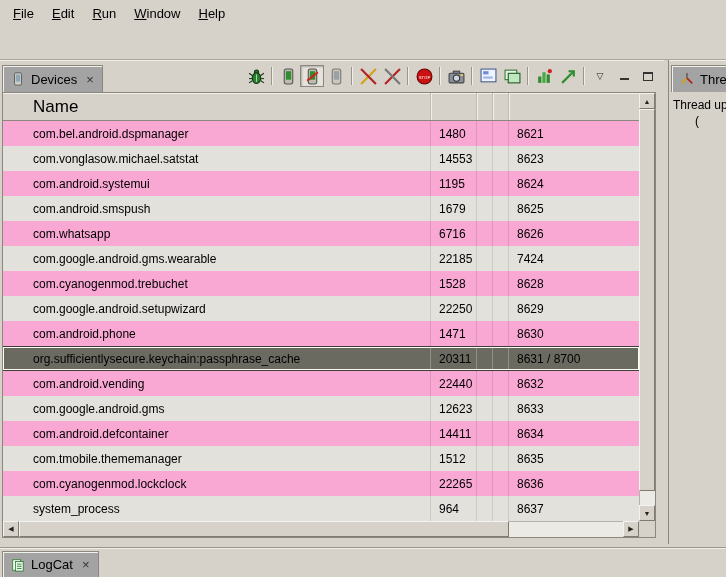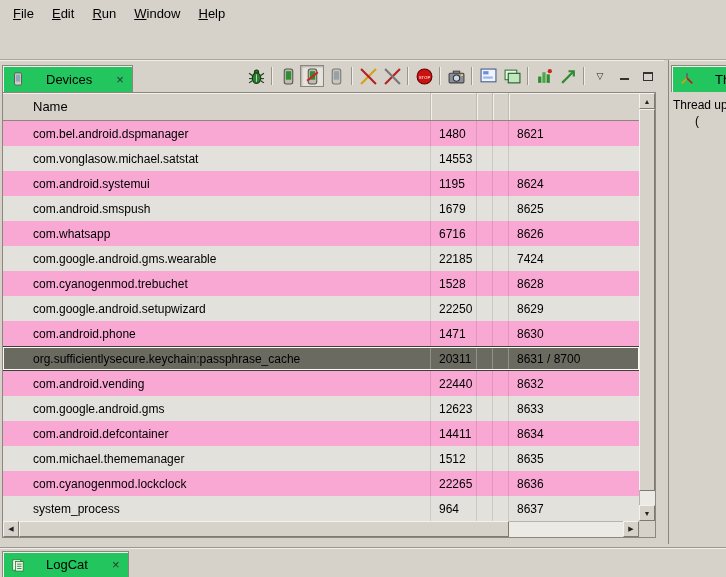--- a/index.html
+++ b/index.html
@@ -14,22 +14,22 @@
     display:flex; align-items:center; padding-left:4px; }
   .menu-item { padding:4px 9px; cursor:default; }
   .menu-item u { text-decoration:underline; }
   
   .toolbar-strip { position:absolute; top:26px; left:0; width:726px; height:34px;
     border-bottom:1px solid #aaa69e; box-shadow:0 1px 0 #f0eee9; }
   
   .devices-panel { position:absolute; top:60px; left:0; width:664px; height:484px; }
   .tabbar { position:absolute; top:0; left:0; right:0; height:32px;
     display:flex; align-items:flex-end; }
-  .tab { display:flex; align-items:center; gap:21px; height:27px; padding:0 8px;
-    margin-left:2px; background:#22c55e;
+  .tab { display:flex; align-items:center; gap:6px; height:27px; padding:0 8px;
+    margin-left:2px; background:#a3a3a3;
     border:1px solid #8b877f; border-bottom:none;
     box-shadow:inset 1px 1px 0 #f2f0eb; white-space:nowrap; }
   .tab-icon svg { width:14px; height:14px; display:block; }
   .tab-close { font-size:13px; color:#333; margin-left:3px; cursor:pointer; line-height:1; }
   .devices-toolbar { margin-left:auto; display:flex; align-items:center; height:32px;
     padding-right:4px; }
   .tbtn { width:24px; height:22px; display:flex; align-items:center; justify-content:center;
     border:1px solid transparent; cursor:pointer; }
   .tbtn svg { width:17px; height:17px; display:block; }
   .tbtn.pressed { border:1px solid #8b877f; background:#e6e3dc;
@@ -39,21 +39,21 @@
   .glyph-tri { font-size:9px; color:#222; line-height:1; }
   .glyph-min { display:inline-block; width:9px; height:8px; border-bottom:2px solid #333; }
   .glyph-max { display:inline-block; width:10px; height:9px; border:1px solid #333; border-top:2px solid #333; }
   
   .table-area { position:absolute; top:32px; left:2px; width:654px; height:446px;
     border:1px solid #8b877f; background:#edebe7; }
   .thead { position:absolute; top:0; left:0; width:636px; height:28px; display:flex;
     background:#d6d2ca; border-bottom:1px solid #8b877f; }
   .th { height:100%; display:flex; align-items:center; padding-left:6px;
     border-right:1px solid #9a968e; box-shadow:1px 0 0 #f2f0eb, inset 0 1px 0 #f2f0eb;
-    font-size:13px; white-space:nowrap; overflow:hidden; cursor:default; }
+    font-size:17px; white-space:nowrap; overflow:hidden; cursor:default; }
   .th.c-name { width:428px; }
   .th.c-pid  { width:46px; }
   .th.c3, .th.c4 { width:16px; padding-left:0; }
   .th.c-port { flex:1; border-right:none; box-shadow:inset 0 1px 0 #f2f0eb; }
   .tbody { position:absolute; top:28px; left:0; width:636px; height:400px; overflow:hidden; }
   .row { display:flex; height:25px; cursor:default; }
   .row.even { background:#f9a8d4; }
   .row.odd  { background:#e3e1dc; }
   .cell { height:100%; display:flex; align-items:center; overflow:hidden;
     white-space:nowrap; font-size:12px; }
@@ -241,20 +241,21 @@
             <div class="cell c-pid">1480</div>
             <div class="cell c3"></div>
             <div class="cell c4"></div>
             <div class="cell c-port">8621</div>
           </div>
           <div class="row odd">
             <div class="cell c-name">com.vonglasow.michael.satstat</div>
             <div class="cell c-pid">14553</div>
             <div class="cell c3"></div>
             <div class="cell c4"></div>
+            <div class="cell c-port">8623</div>
           </div>
           <div class="row even">
             <div class="cell c-name">com.android.systemui</div>
             <div class="cell c-pid">1195</div>
             <div class="cell c3"></div>
             <div class="cell c4"></div>
             <div class="cell c-port">8624</div>
           </div>
           <div class="row odd">
             <div class="cell c-name">com.android.smspush</div>
@@ -320,21 +321,21 @@
             <div class="cell c-port">8633</div>
           </div>
           <div class="row even">
             <div class="cell c-name">com.android.defcontainer</div>
             <div class="cell c-pid">14411</div>
             <div class="cell c3"></div>
             <div class="cell c4"></div>
             <div class="cell c-port">8634</div>
           </div>
           <div class="row odd">
-            <div class="cell c-name">com.michael.thememanager</div>
+            <div class="cell c-name">com.tmobile.thememanager</div>
             <div class="cell c-pid">1512</div>
             <div class="cell c3"></div>
             <div class="cell c4"></div>
             <div class="cell c-port">8635</div>
           </div>
           <div class="row even">
             <div class="cell c-name">com.cyanogenmod.lockclock</div>
             <div class="cell c-pid">22265</div>
             <div class="cell c3"></div>
             <div class="cell c4"></div>

